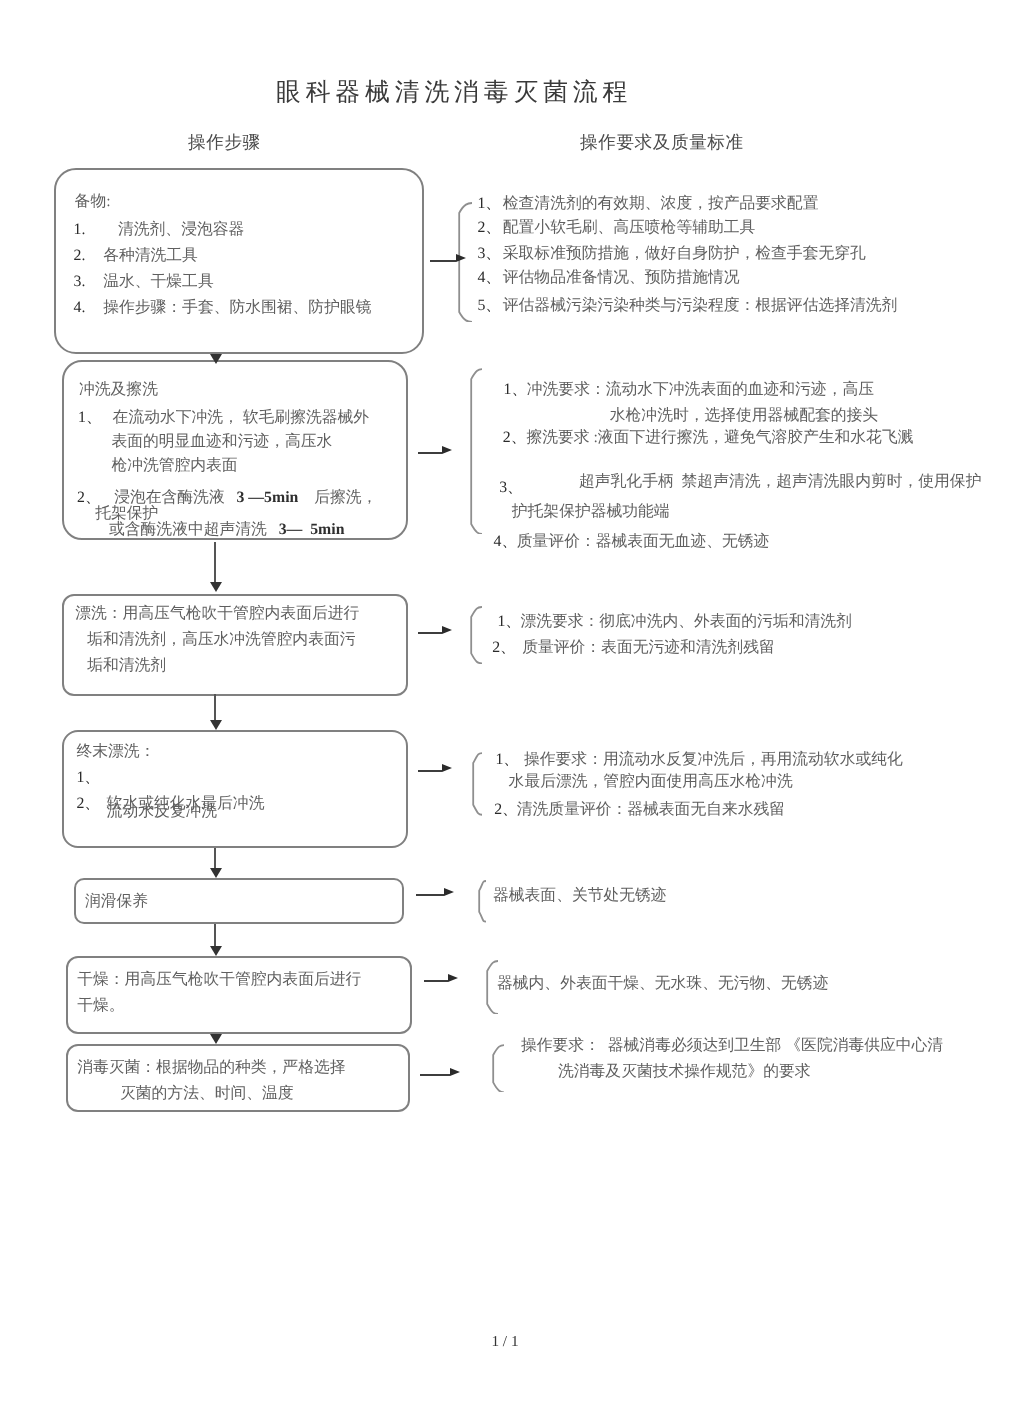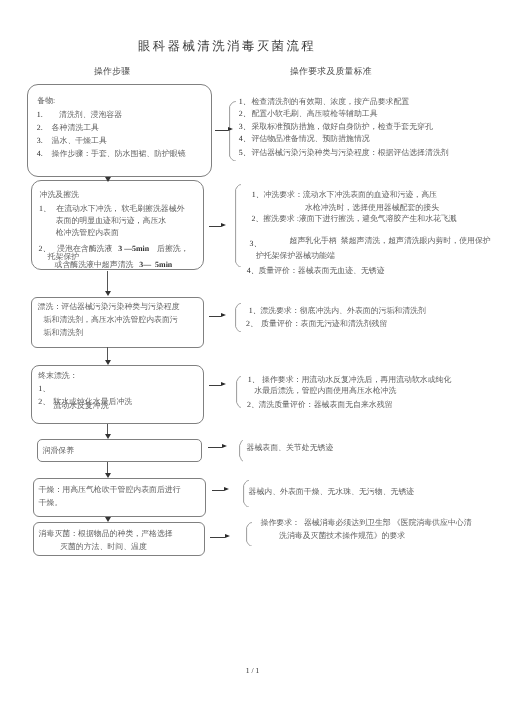--- a/index.html
+++ b/index.html
@@ -89,21 +89,21 @@
       <div class="num" style="left:251.4px;top:214.7px;">2、</div>
       <div class="tline" style="left:263.2px;top:214.7px;">擦洗要求 :液面下进行擦洗，避免气溶胶产生和水花飞溅</div>
       <div class="num" style="left:249.6px;top:240.4px;">3、</div>
       <div class="tline" style="left:261.5px;top:237px;padding-left:28px;">超声乳化手柄  禁超声清洗，超声清洗眼内剪时，使用保护</div>
       <div class="tline" style="left:255.9px;top:251.5px;">护托架保护器械功能端</div>
       <div class="num" style="left:246.8px;top:267.3px;">4、</div>
       <div class="tline" style="left:258.4px;top:267.3px;">质量评价：器械表面无血迹、无锈迹</div>
       <div class="harrow" style="left:209px;top:226px;width:12px;"></div>
       <div class="hhead" style="left:221px;top:223.3px;"></div>
       <div class="box" style="left:31.2px;top:297.2px;width:173.2px;height:50.4px;border-radius:6px;"></div>
-      <div class="tline" style="left:37.6px;top:303.4px;">漂洗：评估器械污染污染种类与污染程度</div>
+      <div class="tline" style="left:37.6px;top:303.4px;">漂洗：用高压气枪吹干管腔内表面后进行</div>
       <div class="tline" style="left:43.6px;top:316px;">垢和清洗剂，高压水冲洗管腔内表面污</div>
       <div class="tline" style="left:43.6px;top:328.6px;">垢和清洗剂</div>
       <div class="brk" style="left:235.4px;top:303.3px;width:5.8px;height:29.2px;"><svg width="5.8" height="29.2" viewBox="0 0 5.8 29.2">
           <path d="M 5.8 0.5 C 3.8 0.6 3.075 0.9 0.6 5.5 L 0.6 23.7 C 3.075 28.3 3.8 28.599999999999998 5.8 28.7" fill="none" stroke="#8f8f8f" stroke-width="0.9" stroke-linecap="round"></path>
         </svg></div>
       <div class="num" style="left:248.7px;top:307px;">1、</div>
       <div class="tline" style="left:260.2px;top:307px;">漂洗要求：彻底冲洗内、外表面的污垢和清洗剂</div>
       <div class="num" style="left:246.1px;top:320.4px;">2、</div>
       <div class="tline" style="left:261.1px;top:320.4px;">质量评价：表面无污迹和清洗剂残留</div>
       <div class="harrow" style="left:209px;top:316px;width:12px;"></div>

